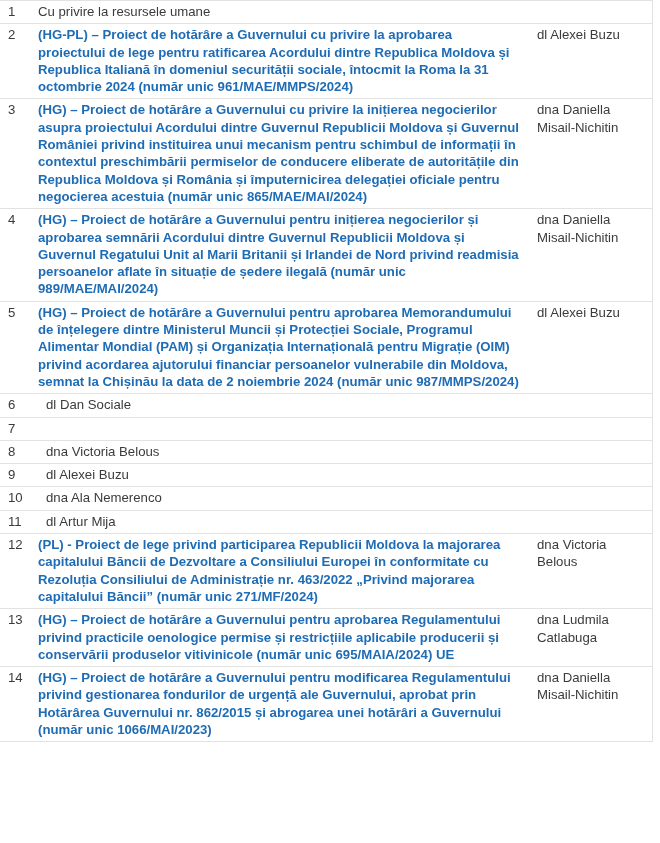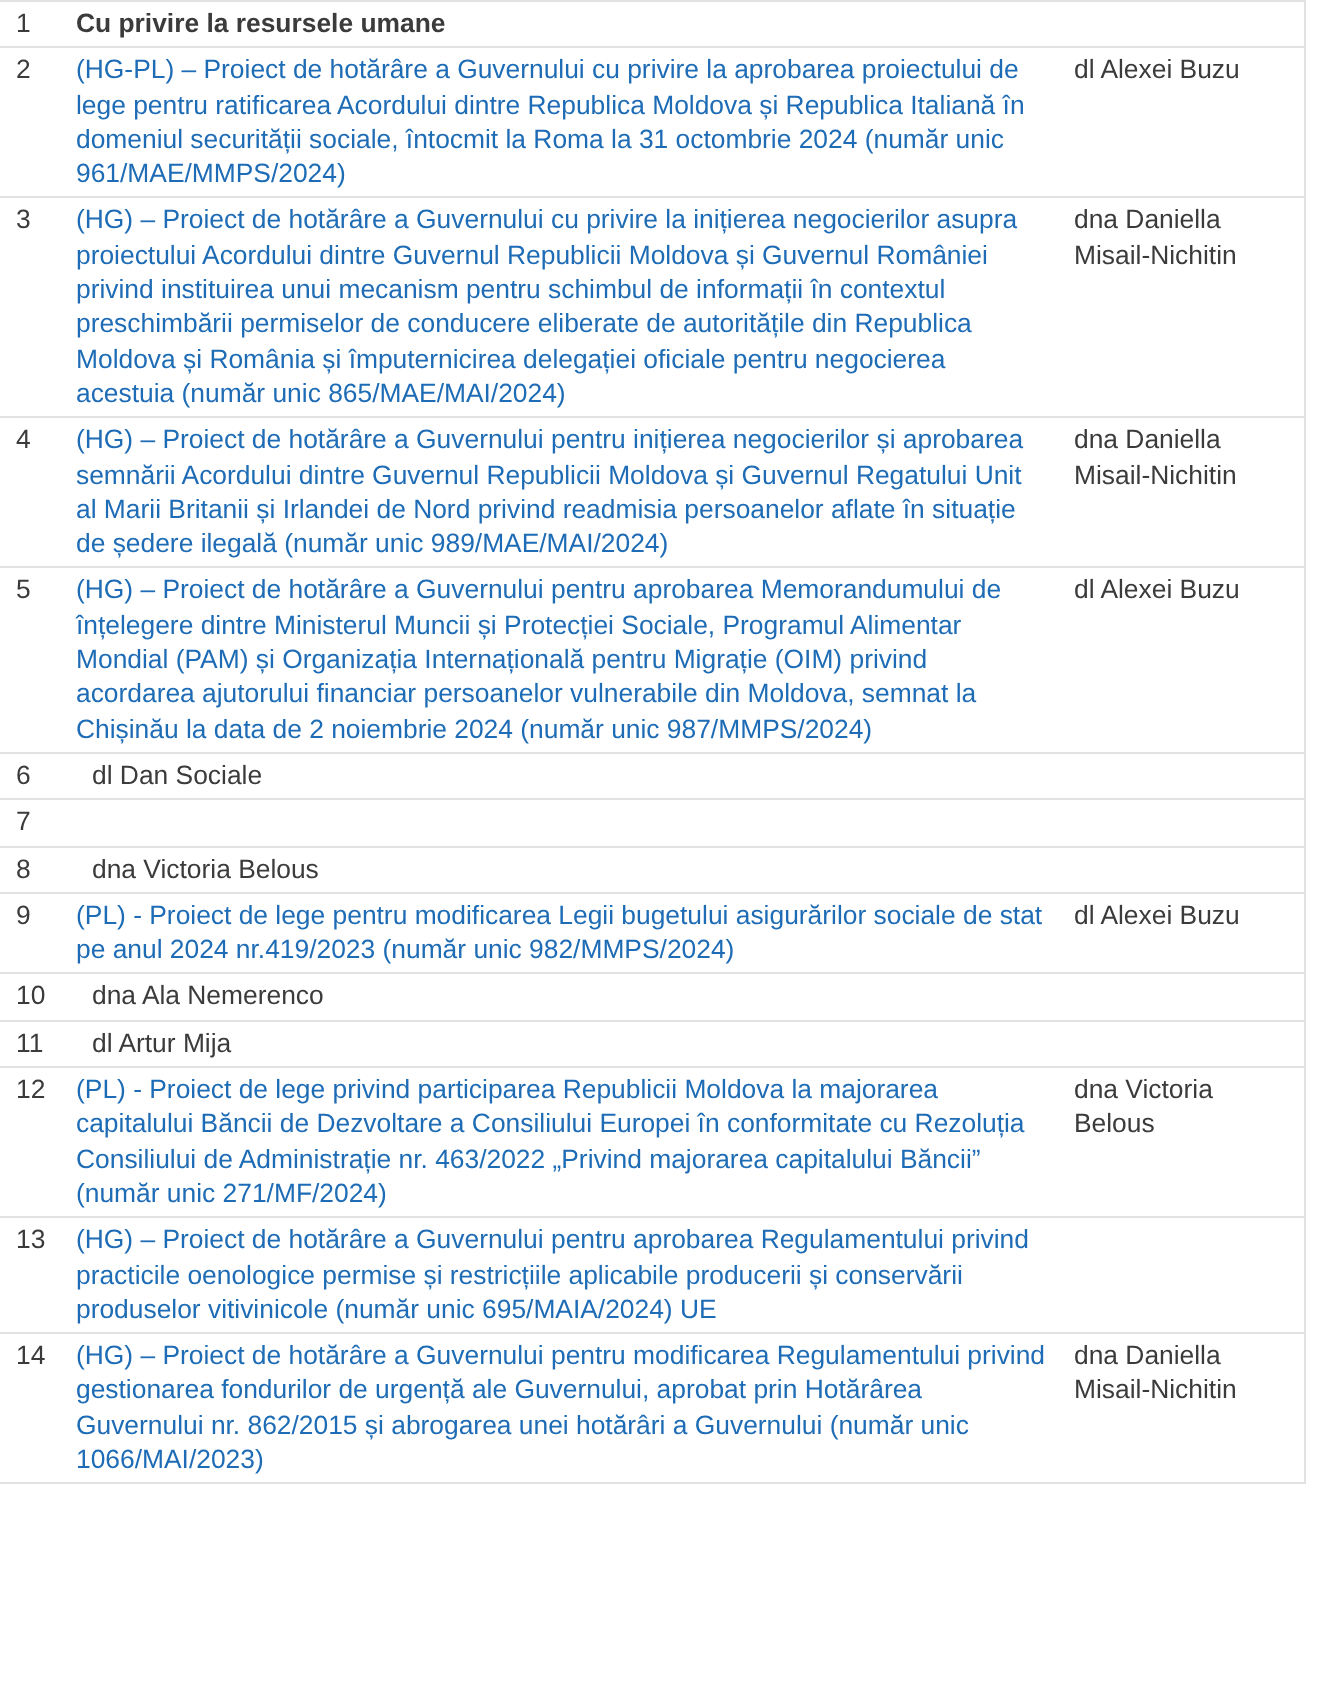--- a/index.html
+++ b/index.html
@@ -25,28 +25,28 @@
     padding: 2px 0 3px 0;
     align-items: start;
   }
   .cell { display: block; }
   .num {
     padding-left: 8px;
     color: var(--text, #3b3b3b);
   }
   .desc {
     color: var(--link, #1e6cb5);
-    font-weight: 400;
+    font-weight: 700;
     padding-right: 6px;
     text-decoration: none;
     cursor: pointer;
   }
   .desc.plain {
     color: var(--text, #3b3b3b);
-    font-weight: 700;
+    font-weight: 400;
     cursor: default;
   }
   .presenter {
     padding-left: 8px;
     padding-right: 2px;
     color: var(--text, #3b3b3b);
   }
 </style>
 </head>
 <body>
@@ -91,21 +91,20 @@
     <div class="cell num">7</div>
   </div>
 
   <div class="row">
     <div class="cell num">8</div>
     <div class="cell presenter">dna Victoria Belous</div>
   </div>
 
   <div class="row">
     <div class="cell num">9</div>
-    <div class="cell desc">(PL) - Proiect de lege pentru modificarea Legii bugetului asigurărilor sociale de stat pe anul 2024 nr.419/2023 (număr unic 982/MMPS/2024)</div>
     <div class="cell presenter">dl Alexei Buzu</div>
   </div>
 
   <div class="row">
     <div class="cell num">10</div>
     <div class="cell presenter">dna Ala Nemerenco</div>
   </div>
 
   <div class="row">
     <div class="cell num">11</div>
@@ -114,20 +113,21 @@
 
   <div class="row">
     <div class="cell num">12</div>
     <div class="cell desc">(PL) - Proiect de lege privind participarea Republicii Moldova la majorarea capitalului Băncii de Dezvoltare a Consiliului Europei în conformitate cu Rezoluția Consiliului de Administrație nr. 463/2022 „Privind majorarea capitalului Băncii” (număr unic 271/MF/2024)</div>
     <div class="cell presenter">dna Victoria Belous</div>
   </div>
 
   <div class="row">
     <div class="cell num">13</div>
     <div class="cell desc">(HG) – Proiect de hotărâre a Guvernului pentru aprobarea Regulamentului privind practicile oenologice permise și restricțiile aplicabile producerii și conservării produselor vitivinicole (număr unic 695/MAIA/2024) UE</div>
+    <div class="cell presenter">dna Ludmila Catlabuga</div>
   </div>
 
   <div class="row">
     <div class="cell num">14</div>
     <div class="cell desc">(HG) – Proiect de hotărâre a Guvernului pentru modificarea Regulamentului privind gestionarea fondurilor de urgență ale Guvernului, aprobat prin Hotărârea Guvernului nr. 862/2015 și abrogarea unei hotărâri a Guvernului (număr unic 1066/MAI/2023)</div>
     <div class="cell presenter">dna Daniella Misail-Nichitin</div>
   </div>
 
 </div>
 

